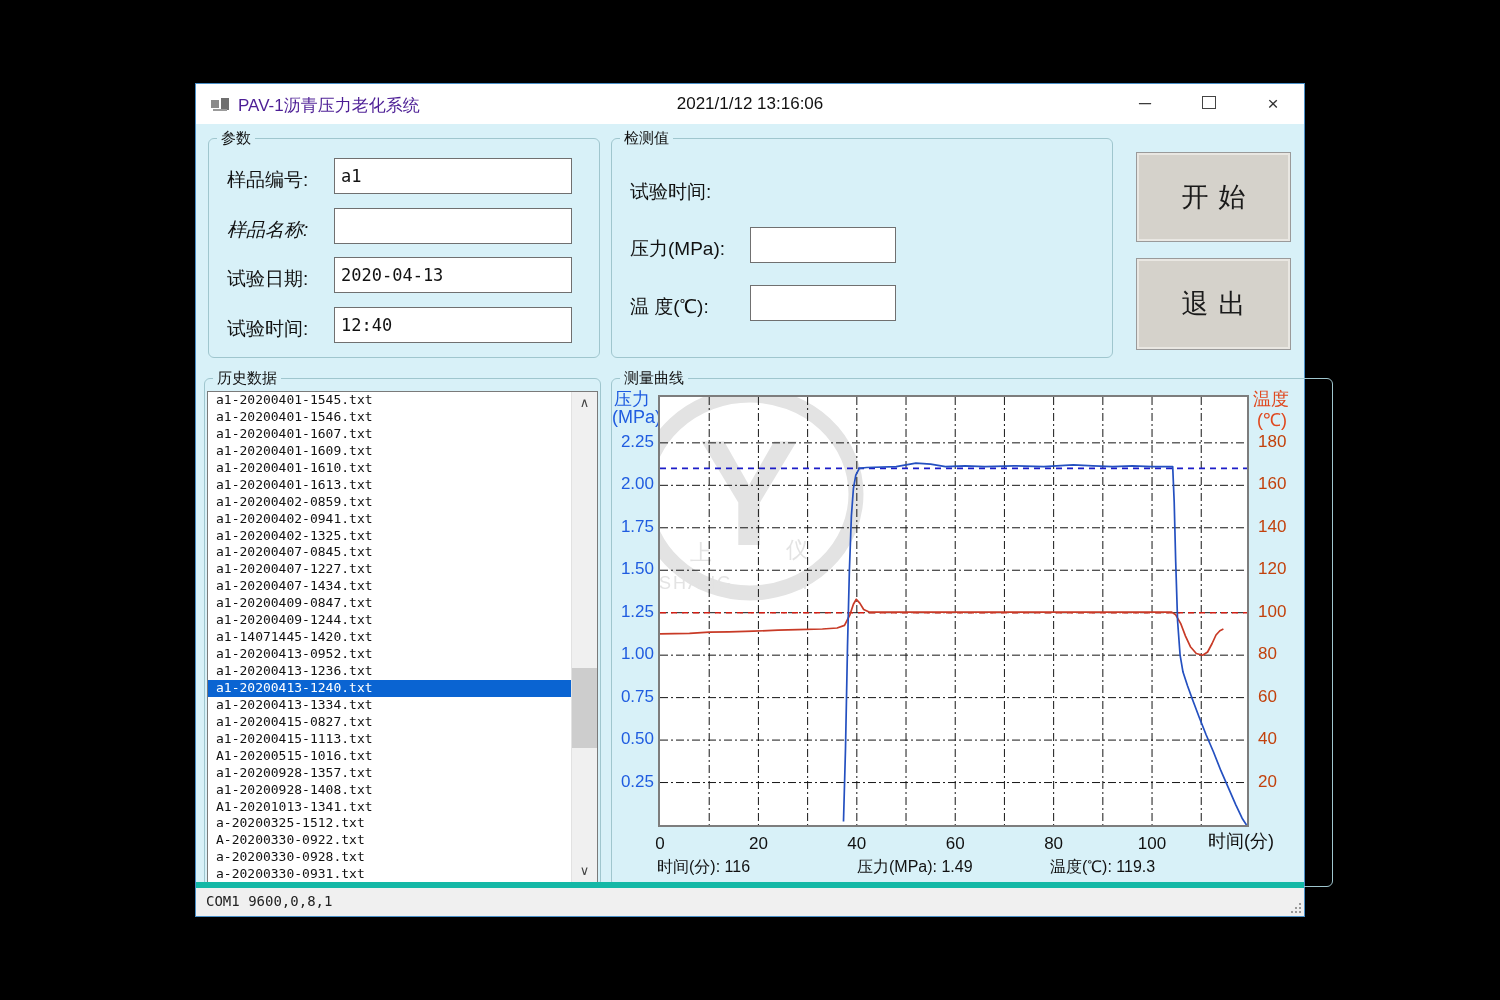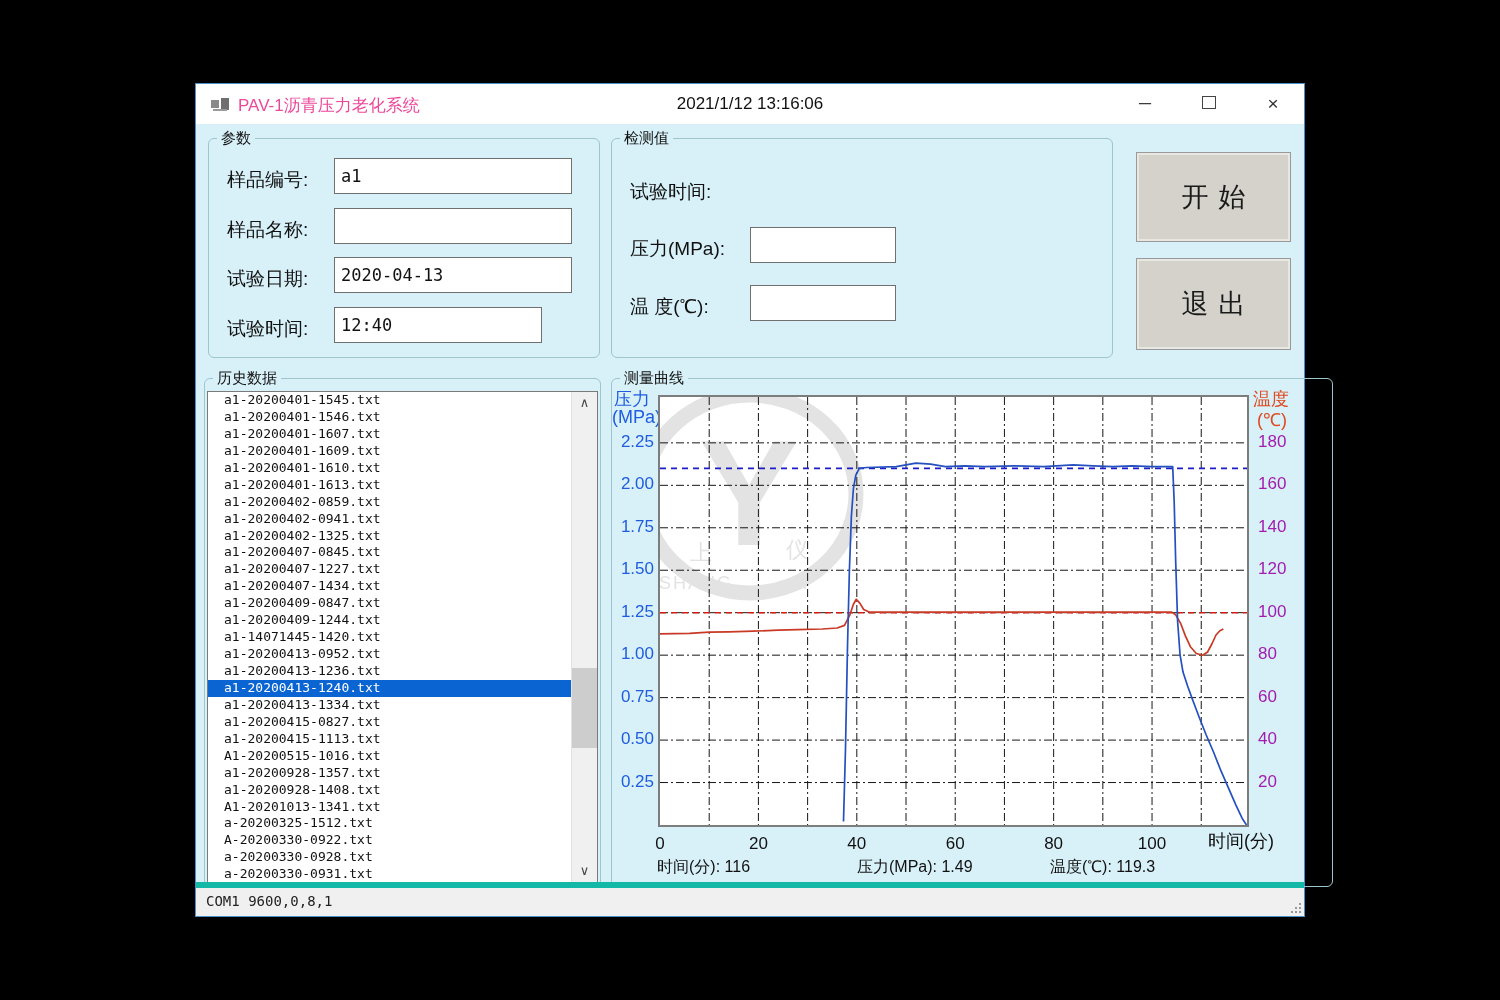--- a/index.html
+++ b/index.html
@@ -3,21 +3,21 @@
 <meta charset="utf-8">
 <style>
   html,body{margin:0;padding:0;}
   body{width:1500px;height:1000px;background:#000;position:relative;overflow:hidden;
        font-family:"Liberation Sans",sans-serif;}
   .window{position:absolute;left:195px;top:83px;width:1110px;height:834px;
           background:#d8f1f8;border:1px solid #4a8fc7;box-sizing:border-box;}
   
   .titlebar{position:absolute;left:0;top:0;right:0;height:40px;background:#ffffff;}
   .appicon{position:absolute;left:14px;top:12px;width:20px;height:16px;}
-  .wtitle{position:absolute;left:42px;top:10px;font-size:17px;color:#ec4899;}
+  .wtitle{position:absolute;left:42px;top:10px;font-size:17px;color:#4c1d95;}
   .wtime{position:absolute;left:0;right:0;top:10px;text-align:center;font-size:17px;color:#111;}
   .tbtn{position:absolute;top:0;width:42px;height:40px;text-align:center;line-height:40px;
         font-size:17px;color:#333;cursor:default;}
   .tbtn.min{left:928px;} .tbtn.max{left:992px;} .tbtn.close{left:1056px;font-size:19px;}
   .maxbox{display:inline-block;width:12px;height:11px;border:1px solid #444;vertical-align:middle;margin-top:-4px;}
   
   .client{position:absolute;left:0;top:40px;right:0;bottom:28px;}
   .group{position:absolute;border:1px solid #9fc6ce;border-radius:6px;}
   .gtitle{position:absolute;top:-10px;left:8px;background:#d8f1f8;padding:0 4px;
           font-size:15px;color:#111;white-space:nowrap;}
@@ -25,36 +25,36 @@
   .tinput{position:absolute;height:36px;border:1px solid #707070;background:#fff;
           font:17px "DejaVu Sans Mono",monospace;padding:0 6px;box-sizing:border-box;color:#111;}
   .bigbtn{position:absolute;width:153px;background:#d5d2cb;border:1px solid #9a9a9a;
           box-shadow:inset 0 0 0 2px #e9e7e2;font-size:27px;color:#1a1a1a;
           text-align:center;letter-spacing:10px;text-indent:10px;cursor:default;
           display:flex;align-items:center;justify-content:center;}
   
   .listbox{position:absolute;left:2px;top:12px;width:391px;height:492px;background:#fff;
            border:1px solid #7a7a7a;box-sizing:border-box;overflow:hidden;}
   .list-row{height:16.95px;line-height:17px;font:13px "DejaVu Sans Mono",monospace;
-            padding-left:16px;white-space:nowrap;color:#111;}
+            padding-left:8px;white-space:nowrap;color:#111;}
   .list-row.selected{background:#0a64d2;color:#fff;}
   .vscroll{position:absolute;top:0;right:0;bottom:0;width:25px;background:#f0f0f0;
            border-left:1px solid #e2e2e2;}
   .sarrow{position:absolute;left:0;right:0;height:22px;text-align:center;line-height:22px;
           font-size:13px;color:#444;}
   .sarrow.up{top:0;} .sarrow.down{bottom:0;}
   .sthumb{position:absolute;left:0;right:0;top:276px;height:80px;background:#cdcdcd;}
   
   .chart-area{position:absolute;padding-left:32px;}
   .plotframe{position:absolute;left:46px;top:16px;width:587px;height:428px;
              border:2px solid #7d7d7d;background:#fff;}
   .axtitleL{position:absolute;font-size:18px;color:#1f5ce0;white-space:nowrap;}
   .axtitleR{position:absolute;font-size:18px;color:#e0481e;white-space:nowrap;}
   .tickL{position:absolute;left:0;width:42px;text-align:right;font-size:17px;color:#1f5ce0;}
-  .tickR{position:absolute;width:44px;text-align:left;font-size:17px;color:#a21caf;}
+  .tickR{position:absolute;width:44px;text-align:left;font-size:17px;color:#c2410c;}
   .tickX{position:absolute;width:40px;text-align:center;font-size:17px;color:#111;}
   .xaxistitle{position:absolute;left:596px;top:450px;font-size:18px;color:#111;white-space:nowrap;}
   .readout{position:absolute;top:478px;font-size:16px;color:#111;white-space:nowrap;}
   
   .statusbar{position:absolute;left:0;right:0;bottom:0;height:28px;background:#f0f0f0;
              border-top:6px solid #14b8a6;}
   .statustext{position:absolute;left:10px;top:5px;font:14px "DejaVu Sans Mono",monospace;color:#222;}
   .grip{position:absolute;right:3px;bottom:3px;width:12px;height:12px;}
   .grip i{position:absolute;width:2px;height:2px;background:#9a9a9a;}
 </style>
@@ -78,26 +78,26 @@
     <div class="tbtn close">
       <span>×</span></div>
   </div>
 
   <div class="client">
 
     <div class="group" style="left:12px;top:14px;width:390px;height:218px;">
       <span class="gtitle">参数</span>
       <span class="flabel" style="left:18px;top:28px;">样品编号:</span>
       <input class="tinput" style="left: 125px; top: 19px; width: 238px;" value="a1">
-      <span class="flabel" style="left:18px;top:78px;">样品名称:</span>
+      <span class="flabel" style="left:18px;top:78px;font-style:italic;">样品名称:</span>
       <input class="tinput" style="left: 125px; top: 69px; width: 238px;" value="">
       <span class="flabel" style="left:18px;top:127px;">试验日期:</span>
       <input class="tinput" style="left: 125px; top: 118px; width: 238px;" value="2020-04-13">
       <span class="flabel" style="left:18px;top:177px;">试验时间:</span>
-      <input class="tinput" style="left: 125px; top: 168px; width: 208px;" value="12:40">
+      <input class="tinput" style="left: 125px; top: 168px; width: 238px;" value="12:40">
     </div>
 
     <div class="group" style="left:415px;top:14px;width:500px;height:218px;">
       <span class="gtitle">检测值</span>
       <span class="flabel" style="left:18px;top:40px;">试验时间:</span>
       <span class="flabel" style="left:18px;top:97px;">压力(MPa):</span>
       <input class="tinput" style="left: 138px; top: 88px; width: 146px;" value="">
       <span class="flabel" style="left:18px;top:155px;">温 度(℃):</span>
       <input class="tinput" style="left: 138px; top: 146px; width: 146px;" value="">
     </div>

